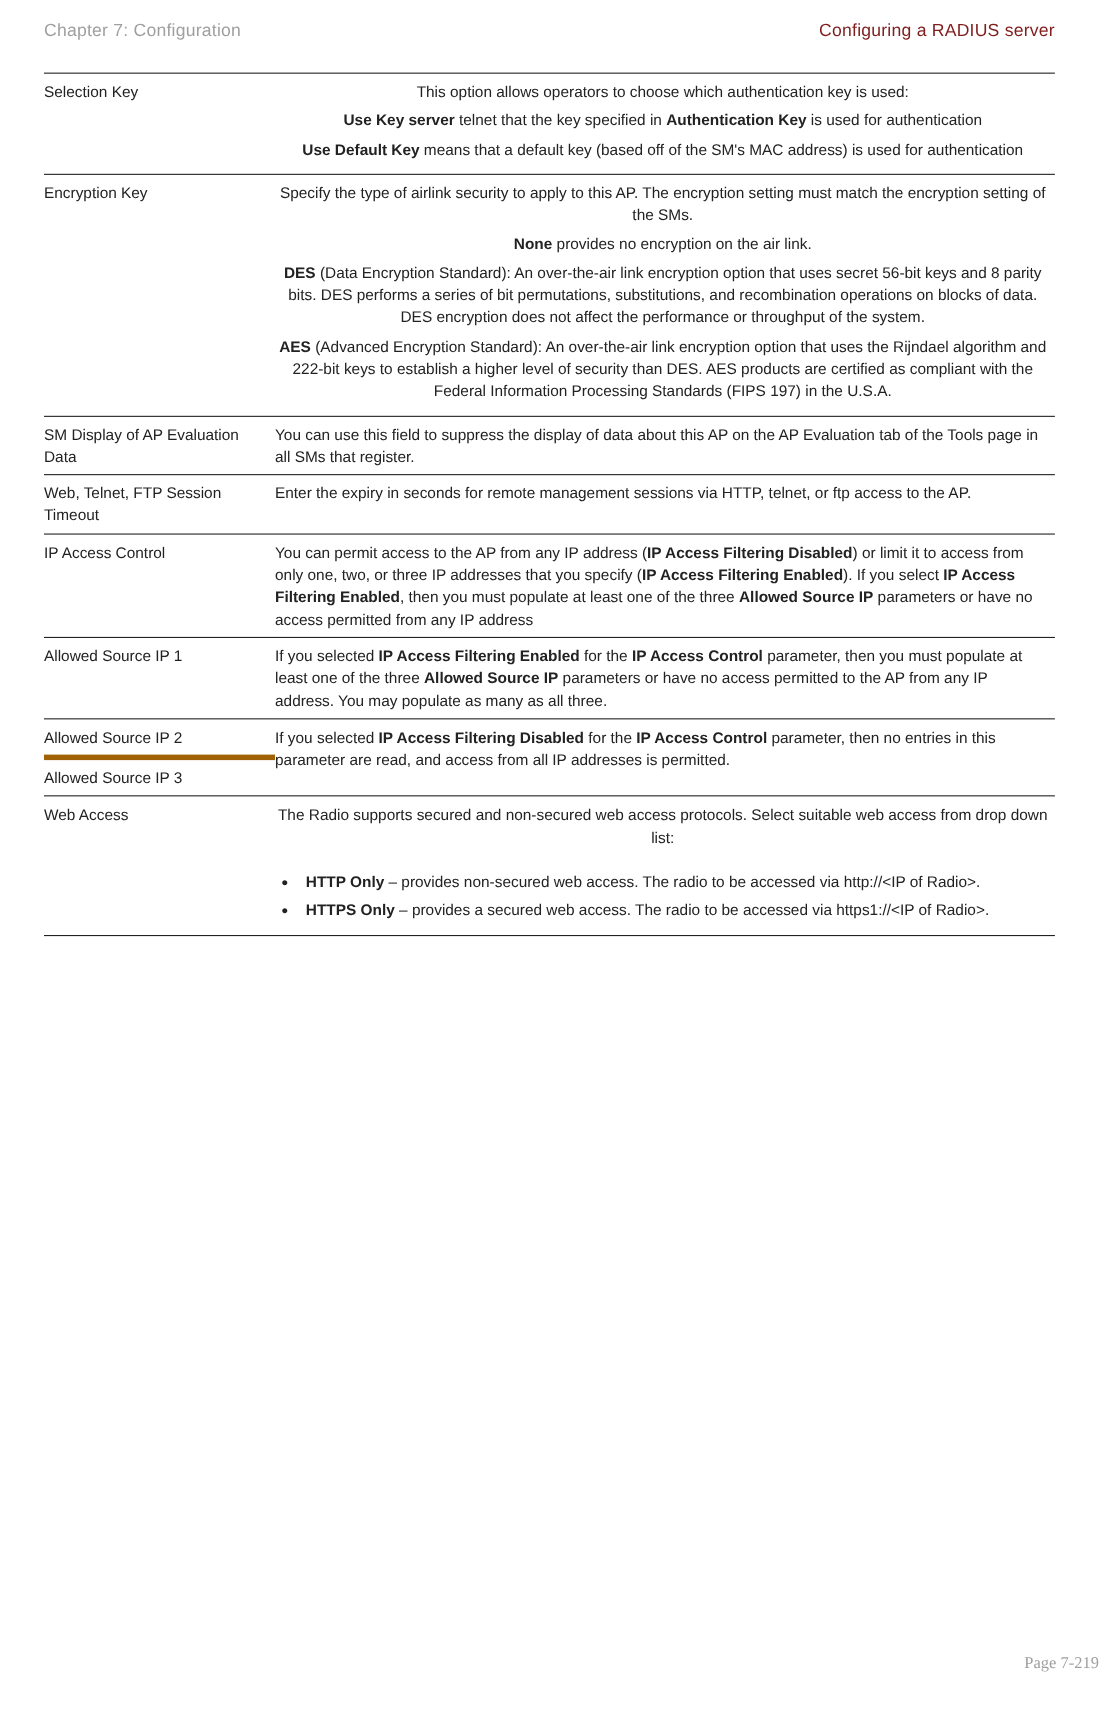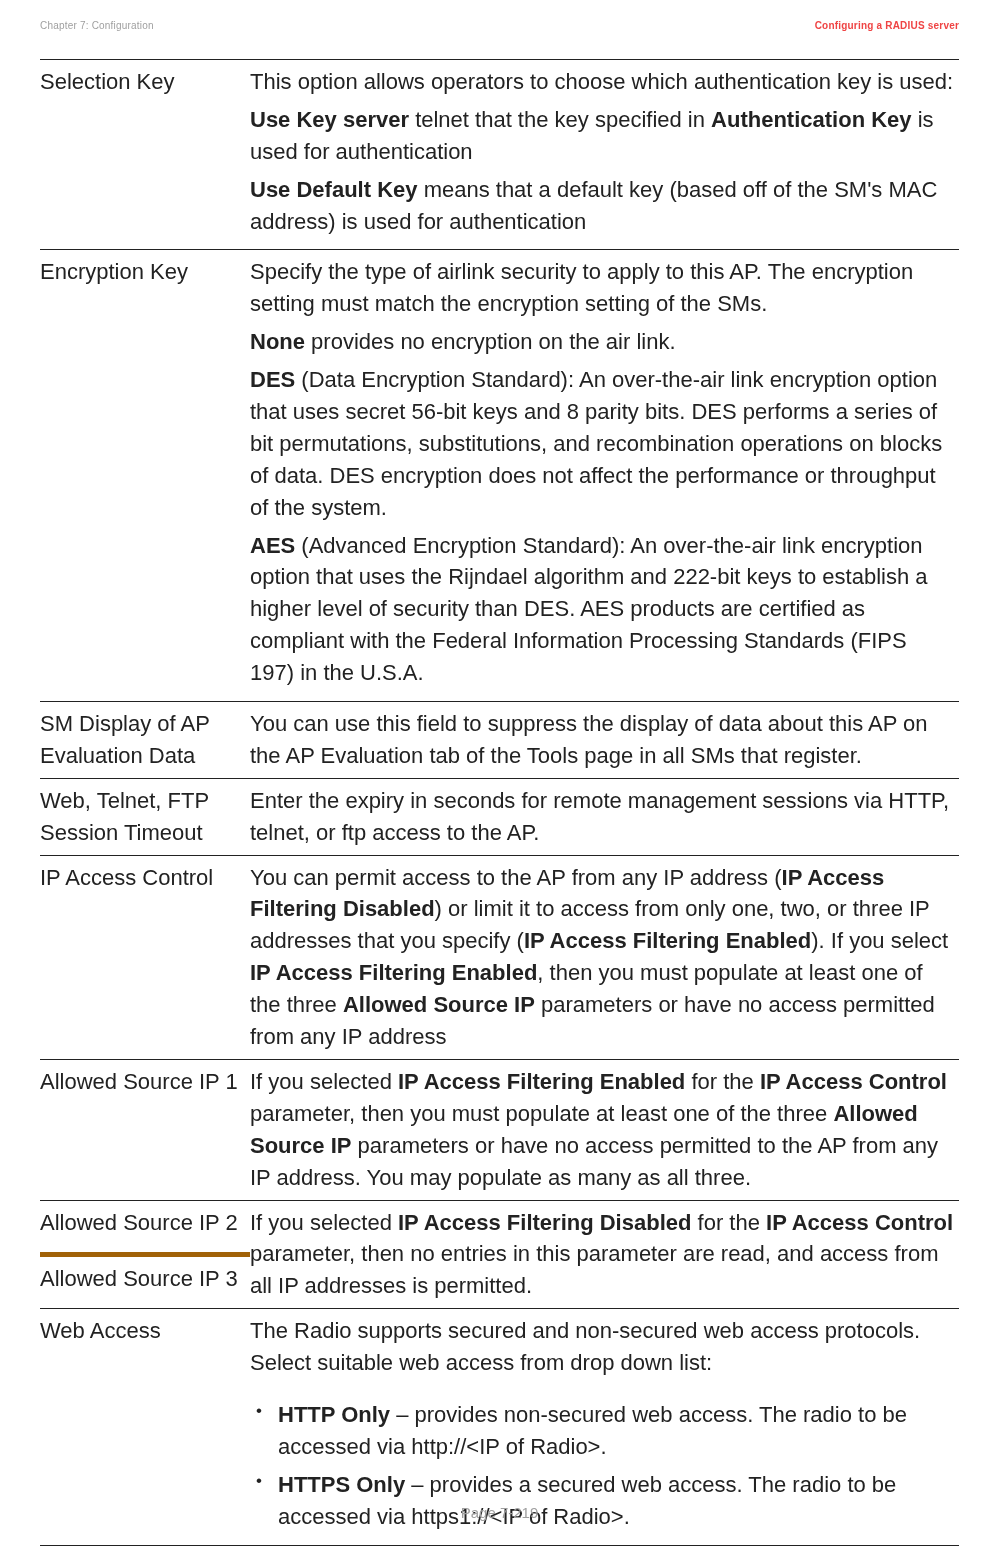--- a/index.html
+++ b/index.html
@@ -10,55 +10,55 @@
     height: 1555px;
     position: relative;
     color: #333333;
   }
   .page {
     padding: 20px 40px 0 40px;
   }
   .header {
     display: flex;
     justify-content: space-between;
-    font-size: 10px;
+    font-size: 16px;
     color: #9f9f9f;
     margin-bottom: 28px;
     letter-spacing: 0.2px;
     gap: 32px;
   }
-  .header .right { color: #ef4444; font-weight: bold; }
+  .header .right { color: #7f1d1d; }
   table.doc {
     border-collapse: collapse;
     width: 100%;
     table-layout: fixed;
   }
   table.doc col.label { width: 210px; }
   table.doc td {
     vertical-align: top;
     padding: 6px 4px 6px 0;
-    font-size: 22px;
+    font-size: 14px;
     line-height: 1.45;
     color: #222;
   }
   table.doc td.label {
     padding-right: 10px;
   }
   table.doc tr.sep td,
   table.doc tr.sep th {
     border-top: 1px solid #222;
   }
   table.doc tr.end td {
     border-bottom: 1.5px solid #222;
   }
   table.doc tr.inner td.label {
     border-top: 5px solid #a16207;
   }
   b { font-weight: 600; }
-  .para { margin-bottom: 6px; }
+  .para { margin-bottom: 6px; text-align: center; }
   ul.bullets {
     list-style: none;
     padding-left: 0;
     margin-top: 20px;
   }
   ul.bullets li {
     position: relative;
     padding-left: 28px;
     margin-bottom: 6px;
   }
@@ -67,23 +67,24 @@
     position: absolute;
     left: 6px;
     top: 0;
     font-size: 17px;
   }
   .footer {
     position: absolute;
     bottom: 34px;
     left: 0;
     right: 0;
-    text-align: center;
+    text-align: right;
     font-size: 15px;
     color: #9f9f9f;
+    font-family: Liberation Serif, serif;
   }
 </style>
 </head>
 <body>
 
 <div class="page">
   <div class="header">
     <span>Chapter 7:  Configuration</span>
     <span class="right">Configuring a RADIUS server</span>
   </div>

